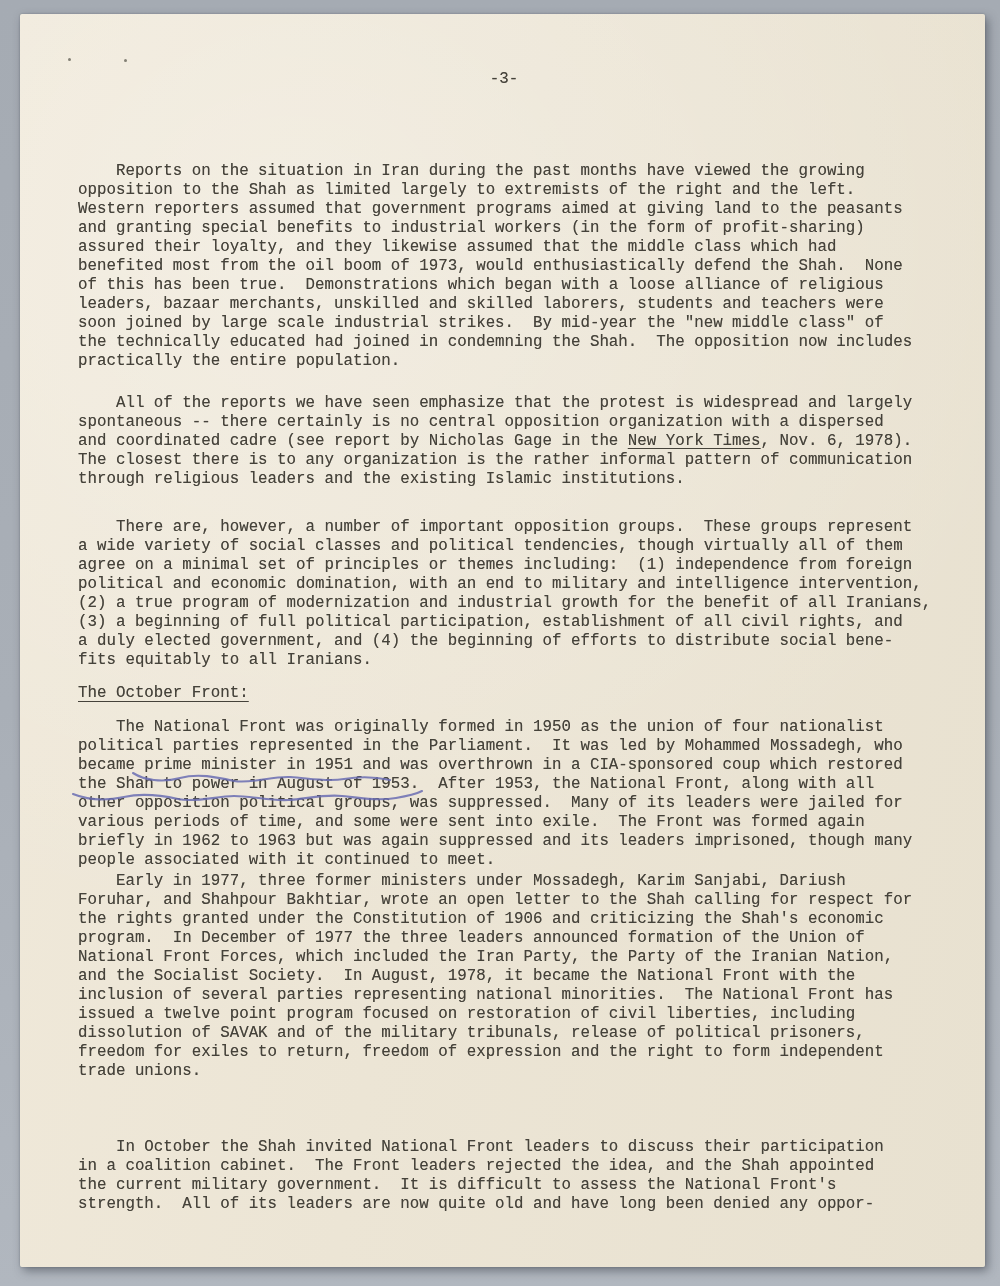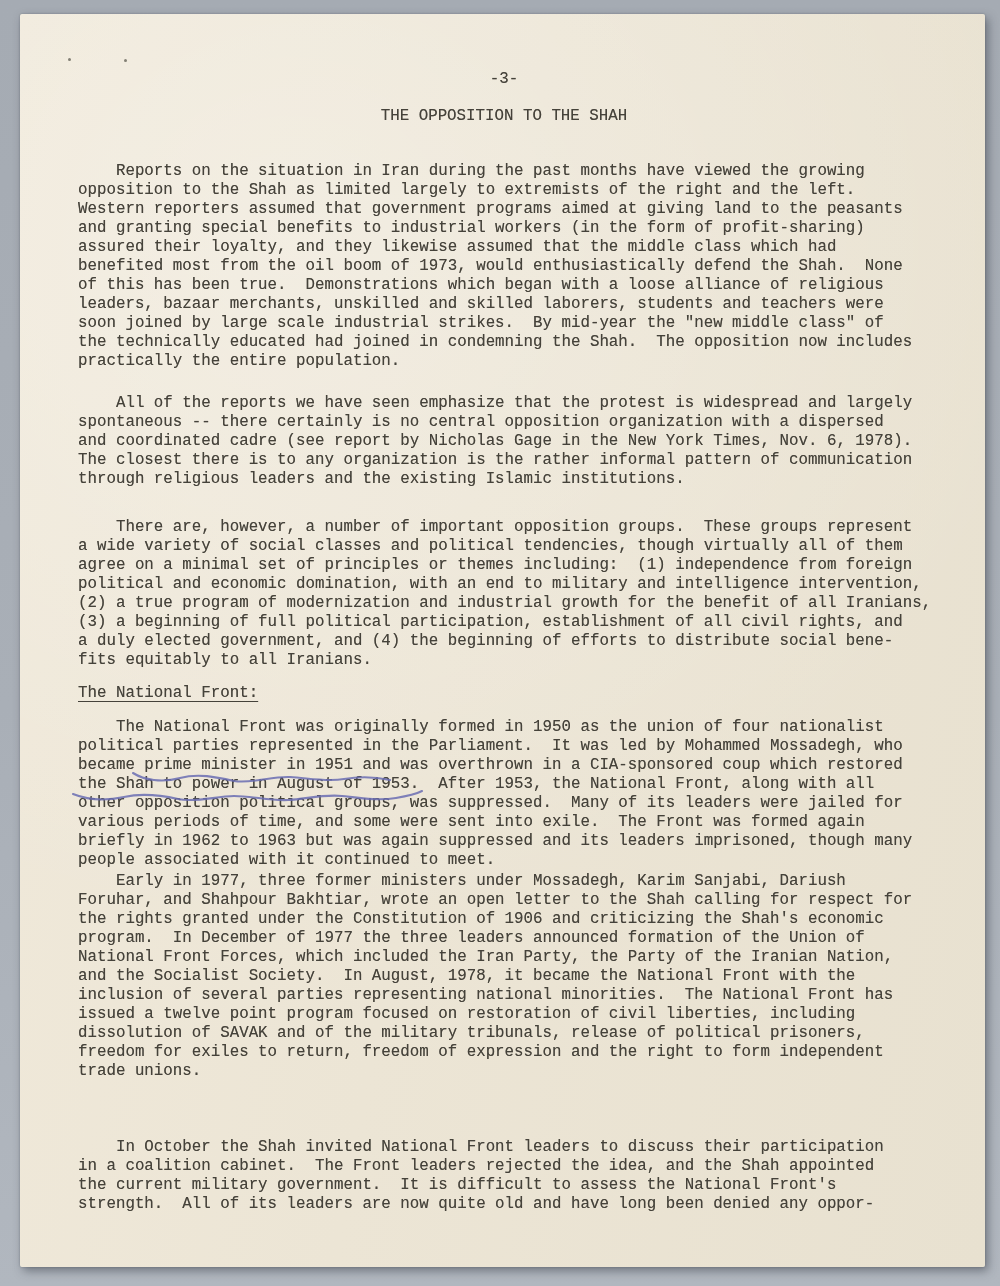--- a/index.html
+++ b/index.html
@@ -17,39 +17,38 @@
     border-radius:2px;
   }
   .textlayer{position:absolute;left:58px;top:0;width:852px;height:100%;color:#45423a;}
   .block{
     position:absolute;left:0;white-space:pre;
     font-size:15.8px;line-height:19px;
     text-shadow:0 0 .6px rgba(69,66,58,.55);
   }
   .center{width:852px;text-align:center;}
   .heading-underline{text-decoration:underline;text-decoration-thickness:1.4px;text-underline-offset:4px;}
-  .cite-underline{text-decoration-thickness:1.4px;text-underline-offset:3px;}
+  .cite-underline{text-decoration:underline;text-decoration-thickness:1.4px;text-underline-offset:3px;}
   .pen-svg{position:absolute;left:0;top:0;width:965px;height:1253px;pointer-events:none;}
   .hole{position:absolute;width:3px;height:3px;border-radius:50%;background:#6e6c62;opacity:.85;}
   .hole-1{left:48px;top:44px;}
   .hole-2{left:104px;top:45px;}
 </style>
 </head>
 <body>
 
 <div class="paper">
 
   <span class="hole hole-1"></span>
   <span class="hole hole-2"></span>
 
   <div class="textlayer">
 
     <div class="block center" style="top:56px">-3-</div>
 
-    <div class="block center" style="top:93px">THE OPPOSITION TO THE SHAH</div>
 
     <div class="block" style="top:148px">    Reports on the situation in Iran during the past months have viewed the growing
 opposition to the Shah as limited largely to extremists of the right and the left.
 Western reporters assumed that government programs aimed at giving land to the peasants
 and granting special benefits to industrial workers (in the form of profit-sharing)
 assured their loyalty, and they likewise assumed that the middle class which had
 benefited most from the oil boom of 1973, would enthusiastically defend the Shah.  None
 of this has been true.  Demonstrations which began with a loose alliance of religious
 leaders, bazaar merchants, unskilled and skilled laborers, students and teachers were
 soon joined by large scale industrial strikes.  By mid-year the "new middle class" of
@@ -64,21 +63,21 @@
 
     <div class="block" style="top:504px">    There are, however, a number of important opposition groups.  These groups represent
 a wide variety of social classes and political tendencies, though virtually all of them
 agree on a minimal set of principles or themes including:  (1) independence from foreign
 political and economic domination, with an end to military and intelligence intervention,
 (2) a true program of modernization and industrial growth for the benefit of all Iranians,
 (3) a beginning of full political participation, establishment of all civil rights, and
 a duly elected government, and (4) the beginning of efforts to distribute social bene-
 fits equitably to all Iranians.</div>
 
-    <div class="block heading-underline" style="top:670px">The National Front:</div>
+    <div class="block heading-underline" style="top:670px">The October Front:</div>
 
     <div class="block" style="top:704px">    The National Front was originally formed in 1950 as the union of four nationalist
 political parties represented in the Parliament.  It was led by Mohammed Mossadegh, who
 became prime minister in 1951 and was overthrown in a CIA-sponsored coup which restored
 the Shah to power in August of 1953.  After 1953, the National Front, along with all
 other opposition political groups, was suppressed.  Many of its leaders were jailed for
 various periods of time, and some were sent into exile.  The Front was formed again
 briefly in 1962 to 1963 but was again suppressed and its leaders imprisoned, though many
 people associated with it continued to meet.</div>
 

